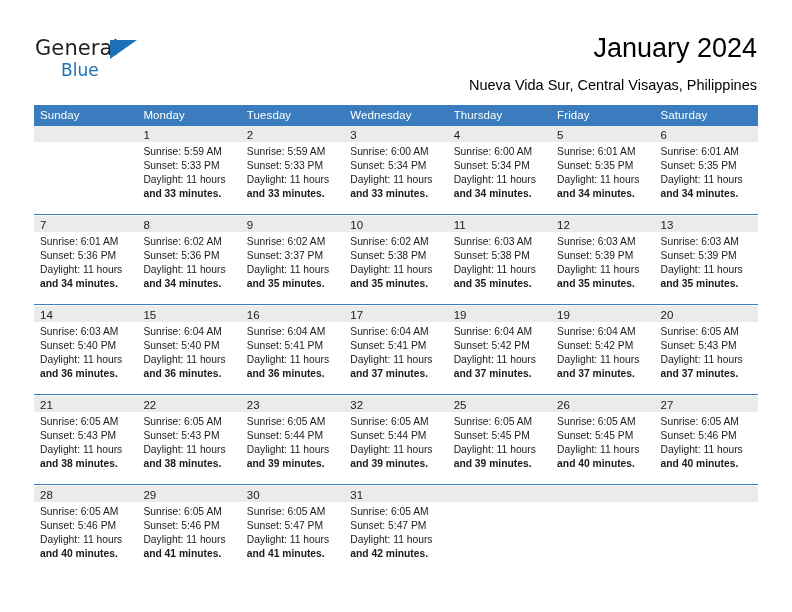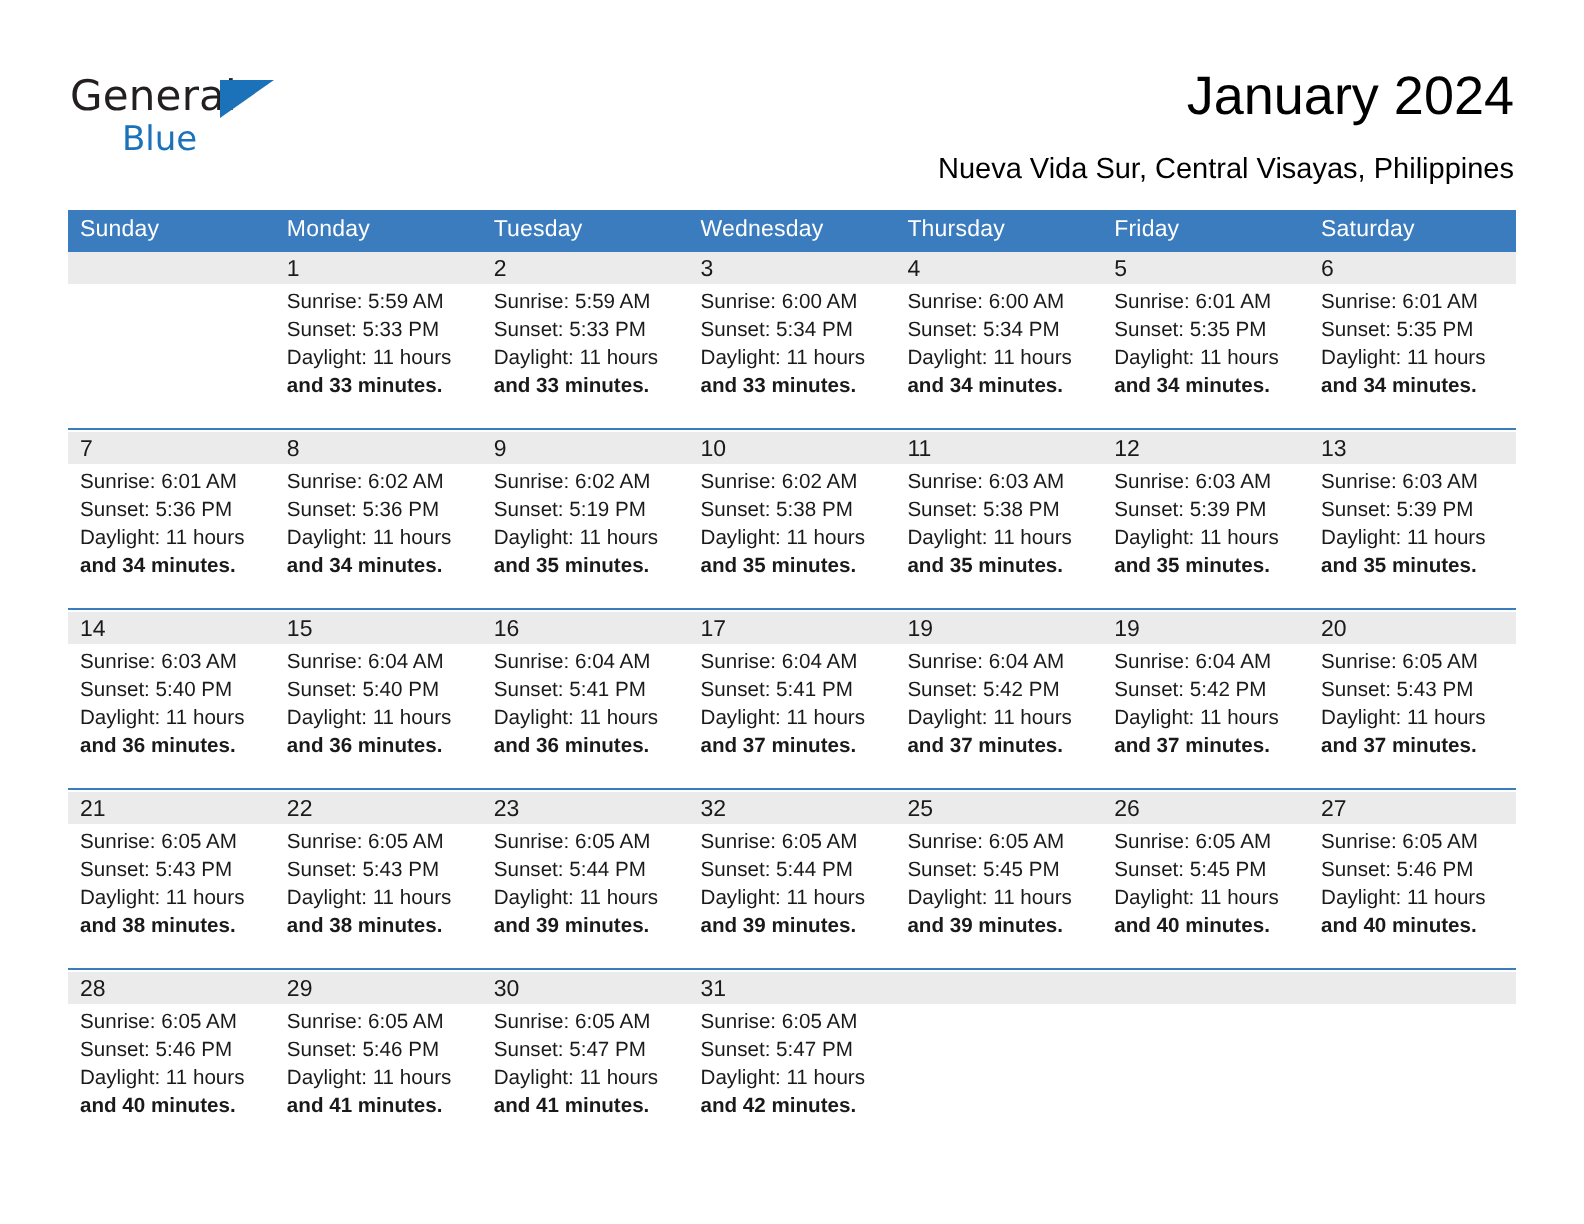--- a/index.html
+++ b/index.html
@@ -275,21 +275,21 @@
                 <div>Daylight: 11 hours</div>
                 <div class="dl2">and 34 minutes.</div>
               </div>
             </div>
           </td>
           <td>
             <div class="cell">
               <div class="daynum">9</div>
               <div class="info">
                 <div>Sunrise: 6:02 AM</div>
-                <div>Sunset: 5:19 PM</div>
+                <div>Sunset: 3:37 PM</div>
                 <div>Daylight: 11 hours</div>
                 <div class="dl2">and 35 minutes.</div>
               </div>
             </div>
           </td>
           <td>
             <div class="cell">
               <div class="daynum">10</div>
               <div class="info">
                 <div>Sunrise: 6:02 AM</div>

